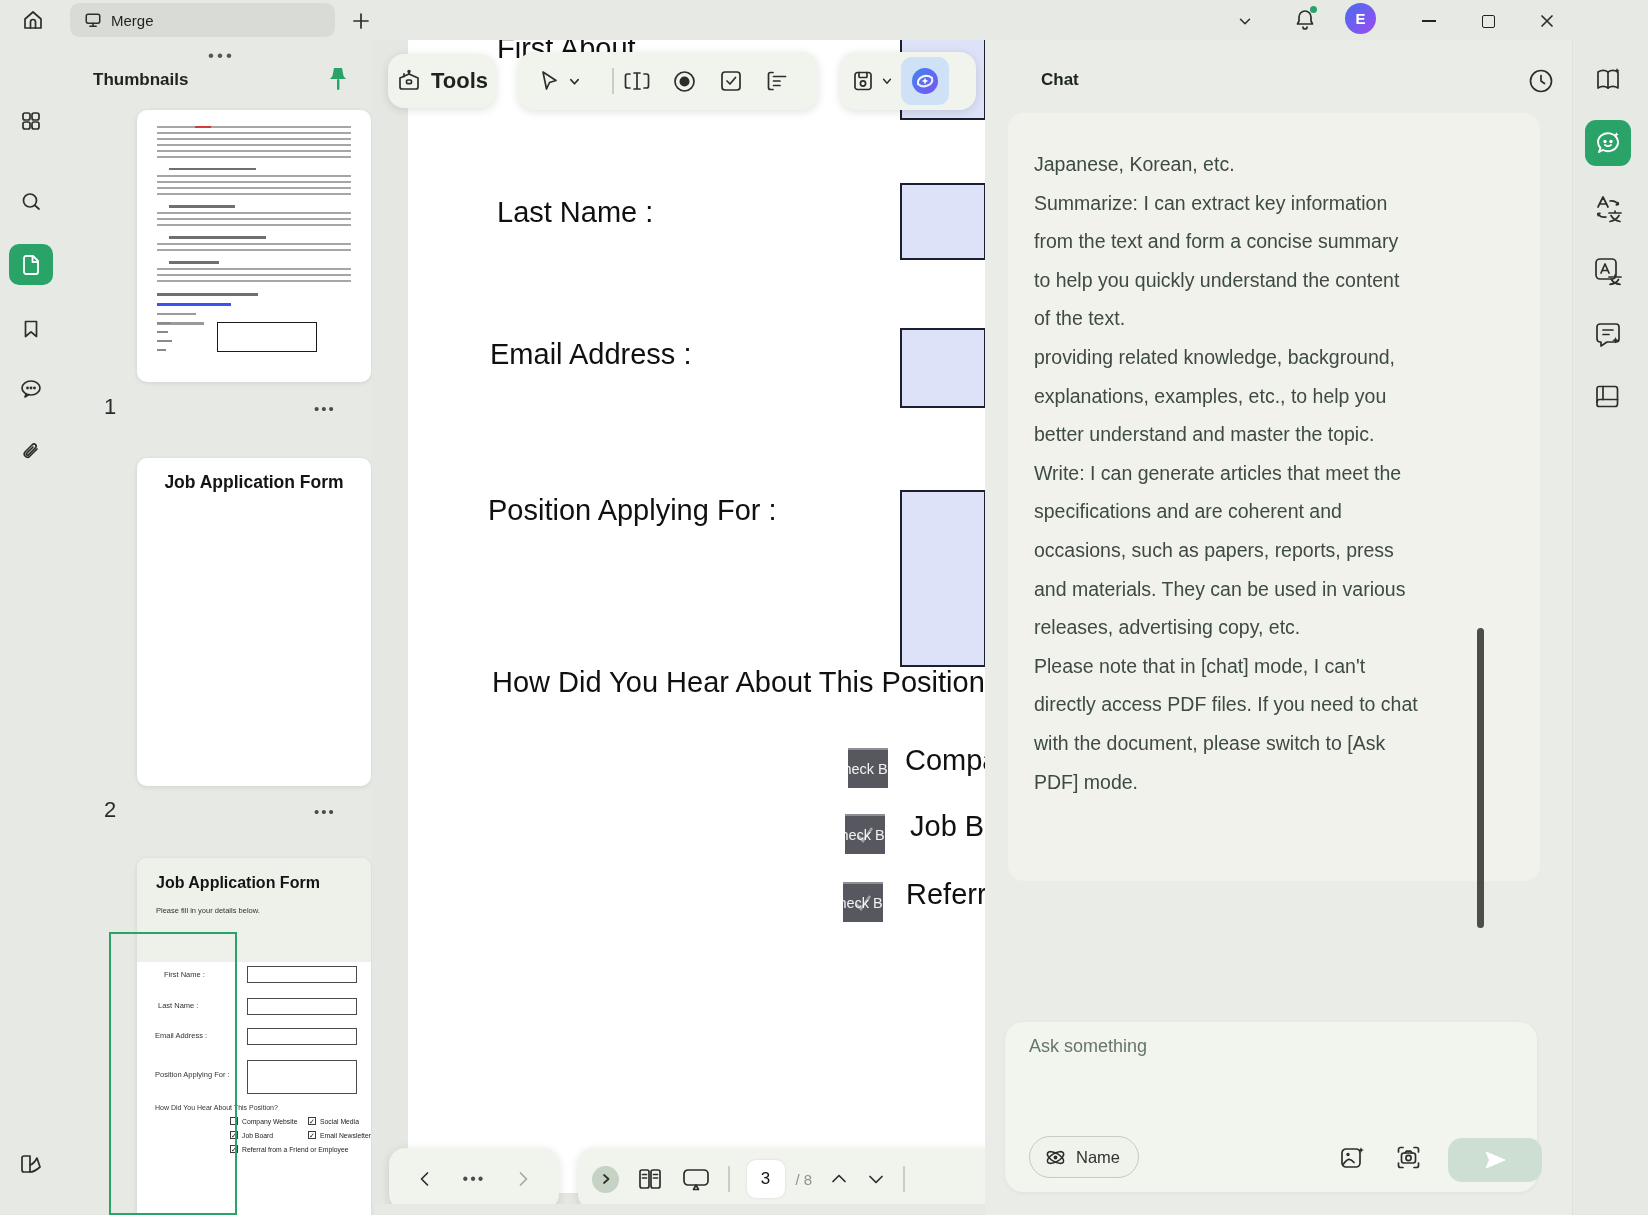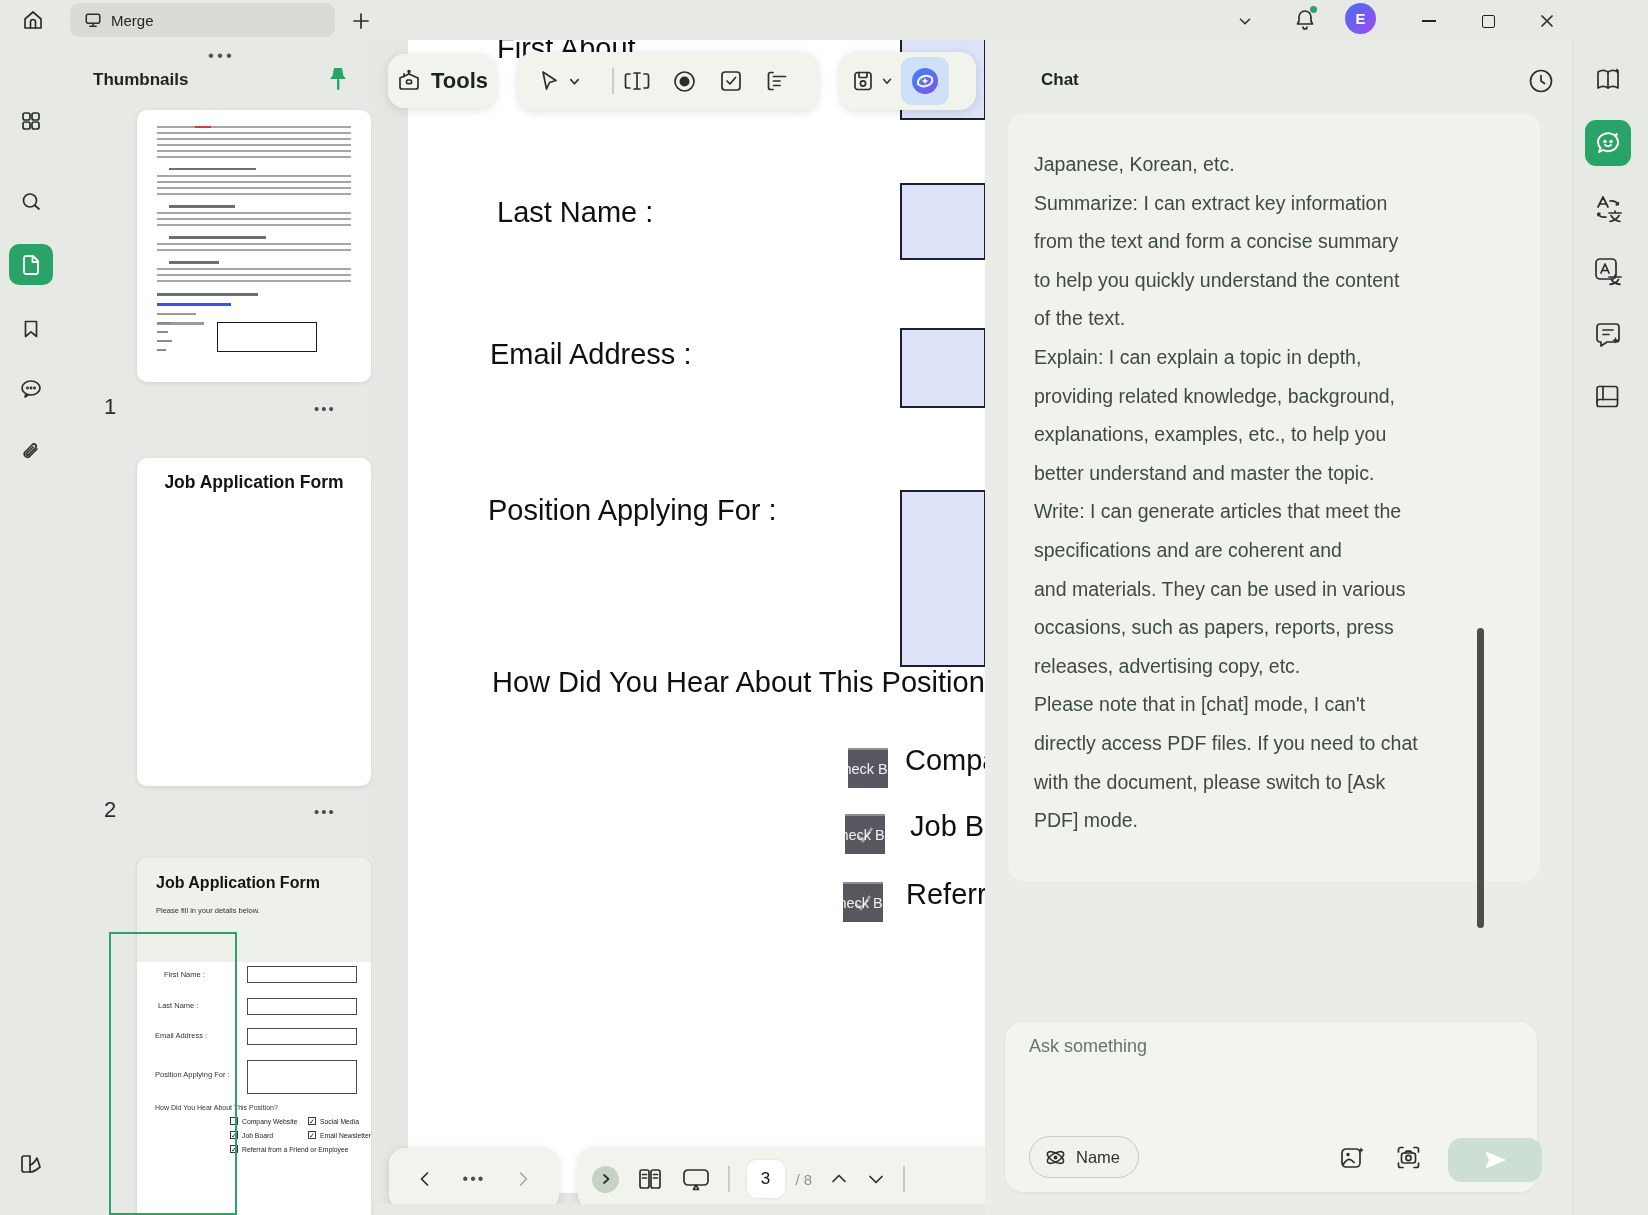--- a/index.html
+++ b/index.html
@@ -394,28 +394,27 @@
       </svg>
   </div>
 
   <div class="bubble">
     <div>
         <div class="chatline">Japanese, Korean, etc.</div>
         <div class="chatline">Summarize: I can extract key information</div>
         <div class="chatline">from the text and form a concise summary</div>
         <div class="chatline">to help you quickly understand the content</div>
         <div class="chatline">of the text.</div>
-        <div class="chatline">Explain: I can explain a topic in depth,</div>
         <div class="chatline">providing related knowledge, background,</div>
         <div class="chatline">explanations, examples, etc., to help you</div>
         <div class="chatline">better understand and master the topic.</div>
         <div class="chatline">Write: I can generate articles that meet the</div>
         <div class="chatline">specifications and are coherent and</div>
+        <div class="chatline">occasions, such as papers, reports, press</div>
         <div class="chatline">and materials. They can be used in various</div>
-        <div class="chatline">occasions, such as papers, reports, press</div>
         <div class="chatline">releases, advertising copy, etc.</div>
         <div class="chatline">Please note that in [chat] mode, I can't</div>
         <div class="chatline">directly access PDF files. If you need to chat</div>
         <div class="chatline">with the document, please switch to [Ask</div>
         <div class="chatline">PDF] mode.</div>
       </div>
   </div>
 
   <div class="inputcard">
     <div class="placeholder">Ask something</div>

